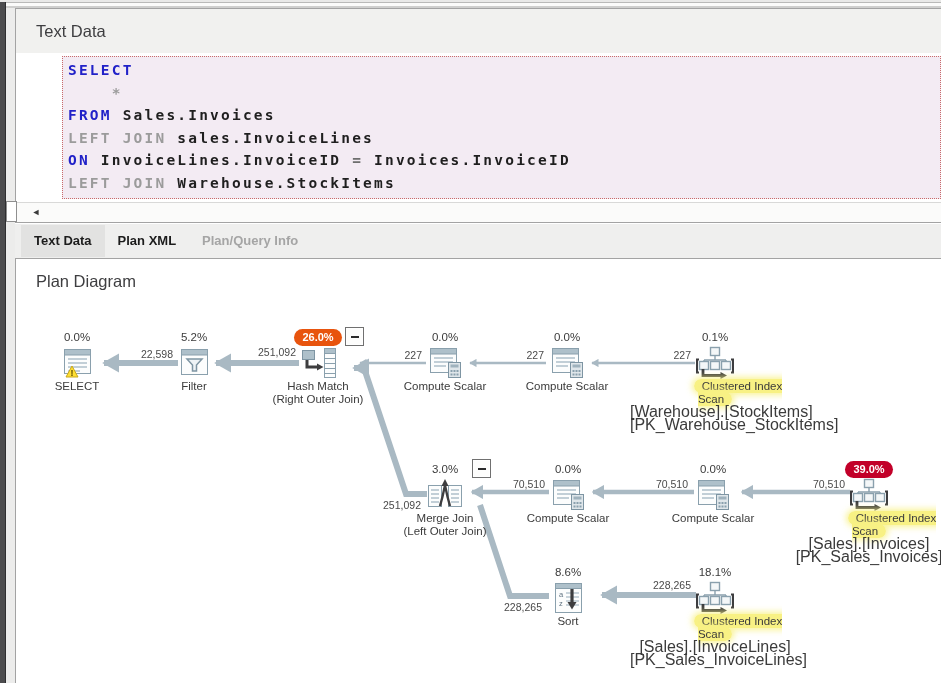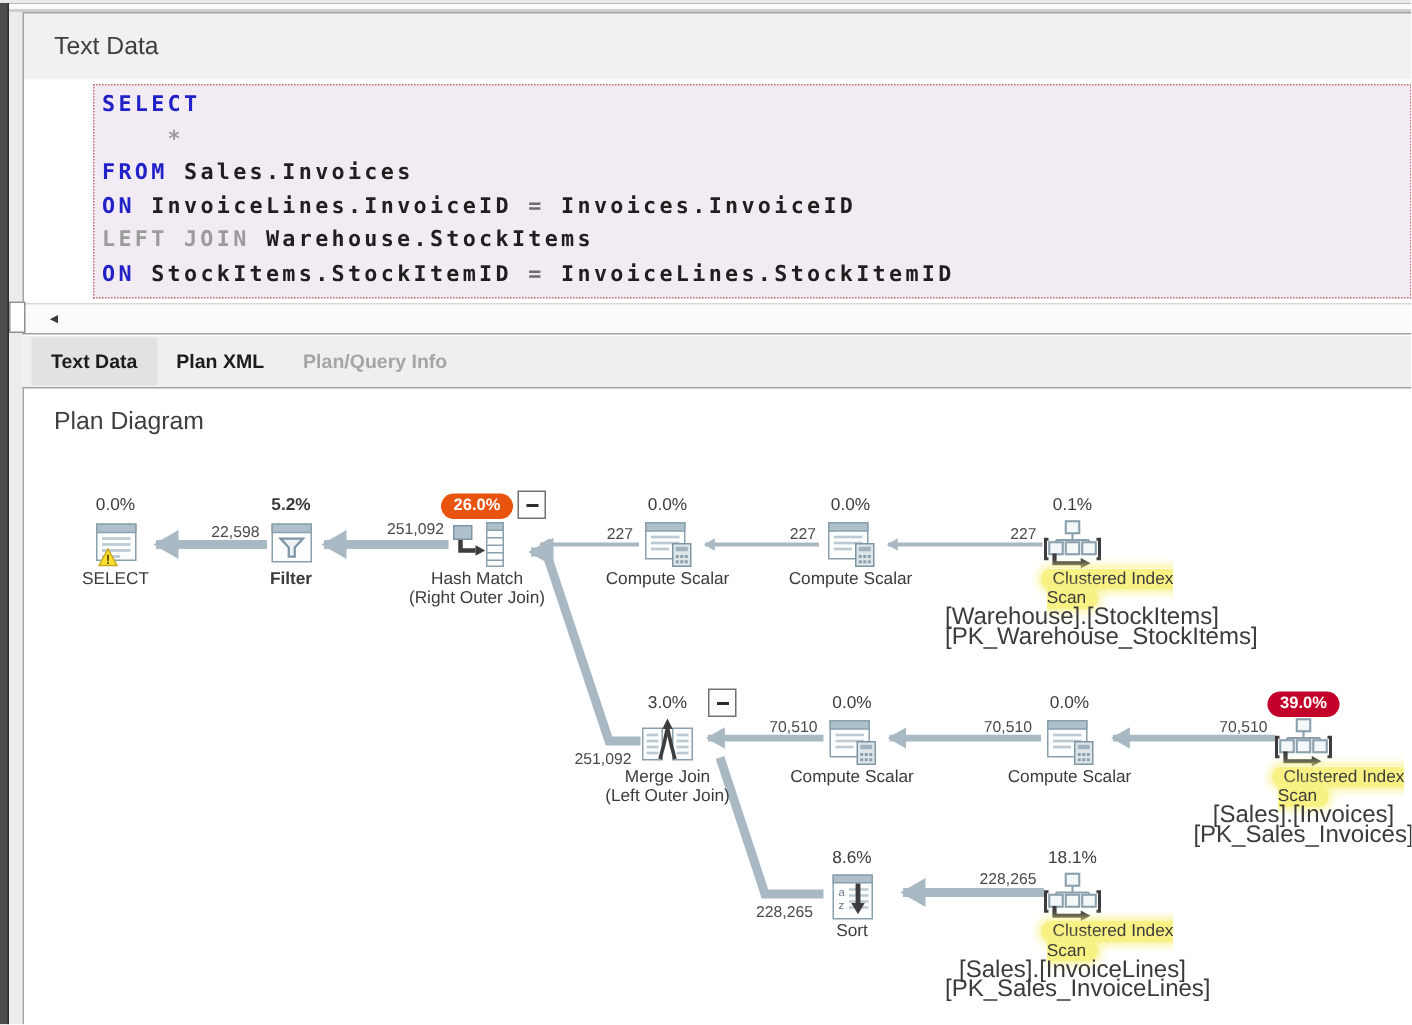--- a/index.html
+++ b/index.html
@@ -70,20 +70,21 @@
   <div class="edge-left"></div>
   <div class="gutter"></div>
 
   <section class="panel text-data-panel">
     <div class="panel-title">Text Data</div>
     <div class="code-area">
       <div class="code-block" id="sql-code">
           <div class="code-line"><span class="c-kw">SELECT</span></div>
           <div class="code-line"><span class="c-gray">    *</span></div>
           <div class="code-line"><span class="c-kw">FROM</span><span class="c-id"> Sales.Invoices</span></div>
+          <div class="code-line"><span class="c-gray">LEFT JOIN</span><span class="c-id"> sales.InvoiceLines</span></div>
           <div class="code-line"><span class="c-kw">ON</span><span class="c-id"> InvoiceLines.InvoiceID </span><span class="c-op">=</span><span class="c-id"> Invoices.InvoiceID</span></div>
           <div class="code-line"><span class="c-gray">LEFT JOIN</span><span class="c-id"> Warehouse.StockItems</span></div>
           <div class="code-line"><span class="c-kw">ON</span><span class="c-id"> StockItems.StockItemID </span><span class="c-op">=</span><span class="c-id"> InvoiceLines.StockItemID</span></div>
         </div>
     </div>
     <div class="hscroll">
       <div class="scroll-grip"></div>
       <div class="scroll-arrow-btn">◄</div>
     </div>
   </section>
@@ -134,21 +135,21 @@
                   <line x1="10" y1="17" x2="29" y2="17"></line>
                   <line x1="10" y1="21" x2="29" y2="21"></line>
                   <line x1="10" y1="25" x2="22" y2="25"></line>
                 </g>
                 <polygon points="8,31 14,20 20,31" fill="#ffdf33" stroke="#c9a81c"></polygon>
                 <text x="14" y="30" font-size="9" font-weight="bold" fill="#5b4a00" text-anchor="middle">!</text>
               </svg>
             </div>
             <div class="node-label">SELECT</div>
           </div>
-          <div class="node" style="left: 93px; top: 15px; font-weight: bold;">
+          <div class="node" style="left: 93px; top: 15px;">
             <div class="pct-row"><span class="pct">5.2%</span></div>
             <div class="icon-row">
               <svg width="38" height="34" viewBox="0 0 38 34">
                 <rect x="6.5" y="3.5" width="26" height="25" stroke="#8aa0ad" fill="#fcfdfd"></rect>
                 <rect x="6.5" y="3.5" width="26" height="5.5" fill="#aec0ca" stroke="#8aa0ad"></rect>
                 <path d="M12,13 h15 l-5.5,6 v6 h-4 v-6 z" fill="#eef3f6" stroke="#7e95a3" stroke-width="1.5"></path>
               </svg>
             </div>
             <div class="node-label">Filter</div>
           </div>

